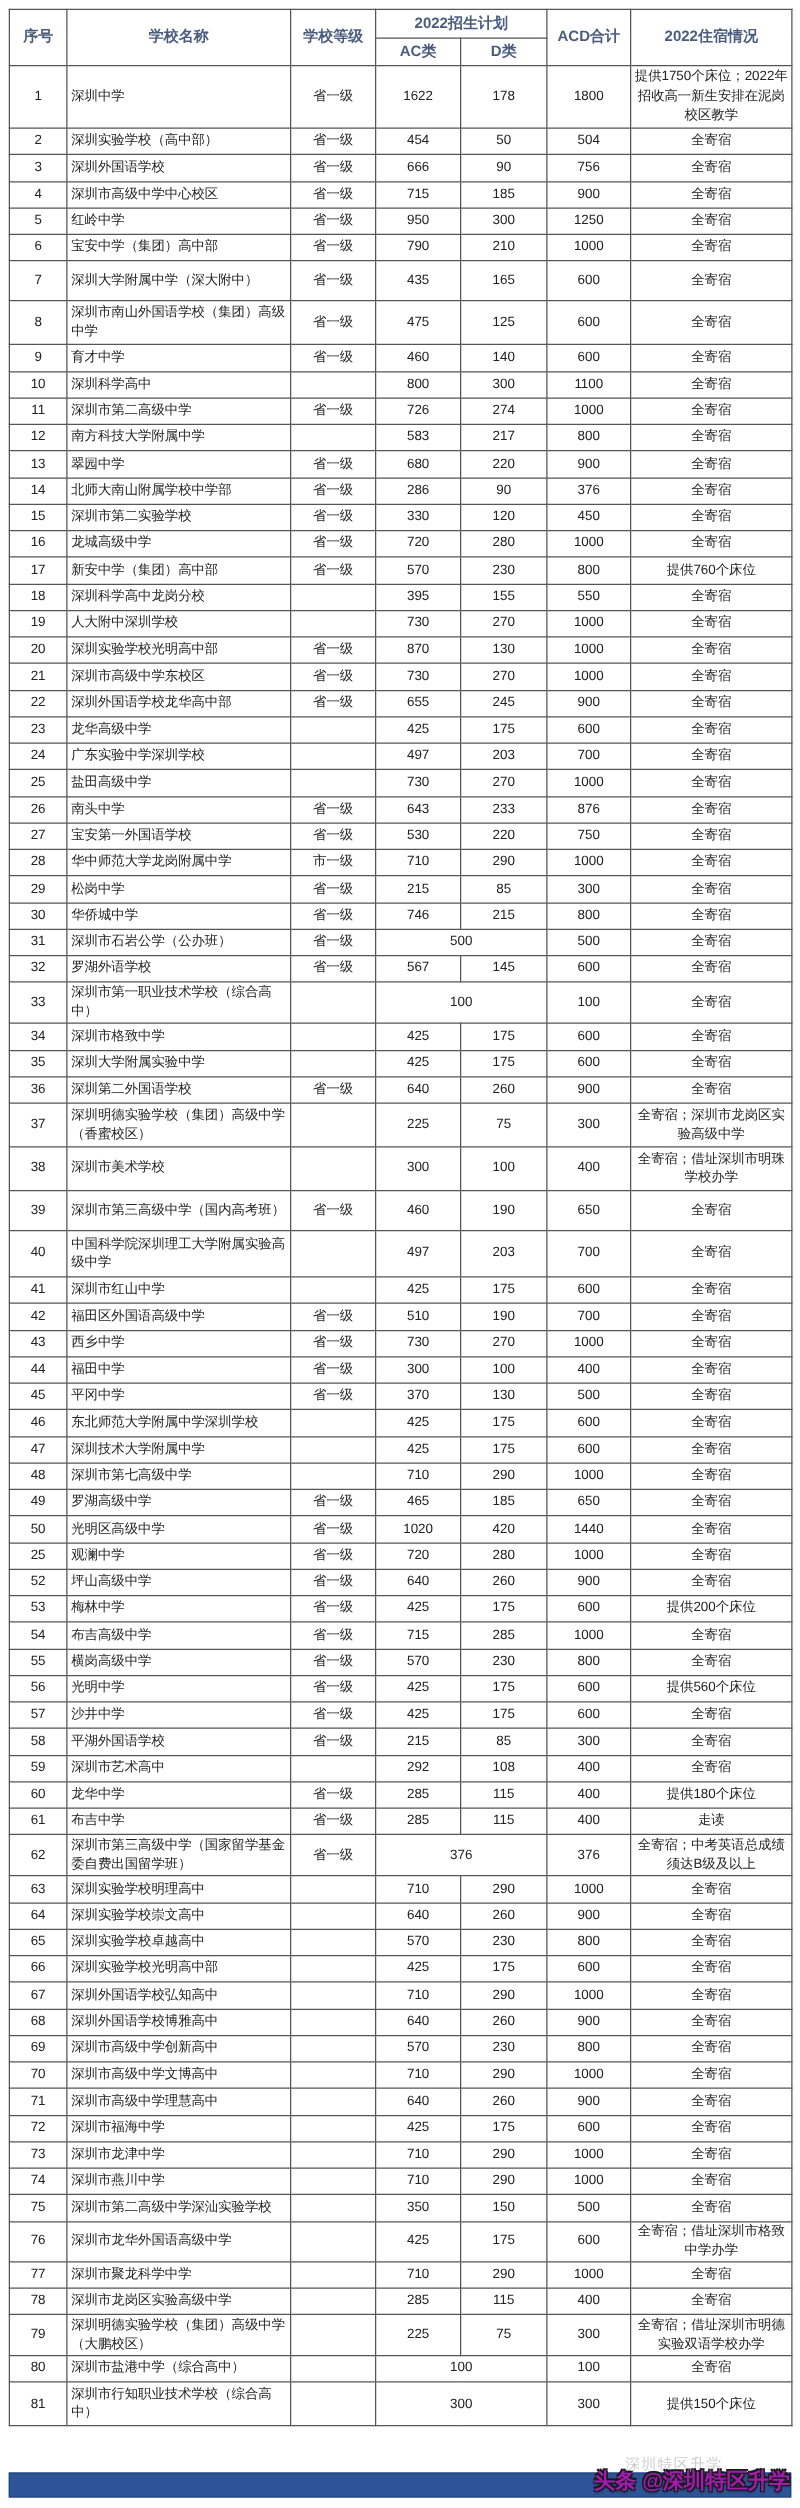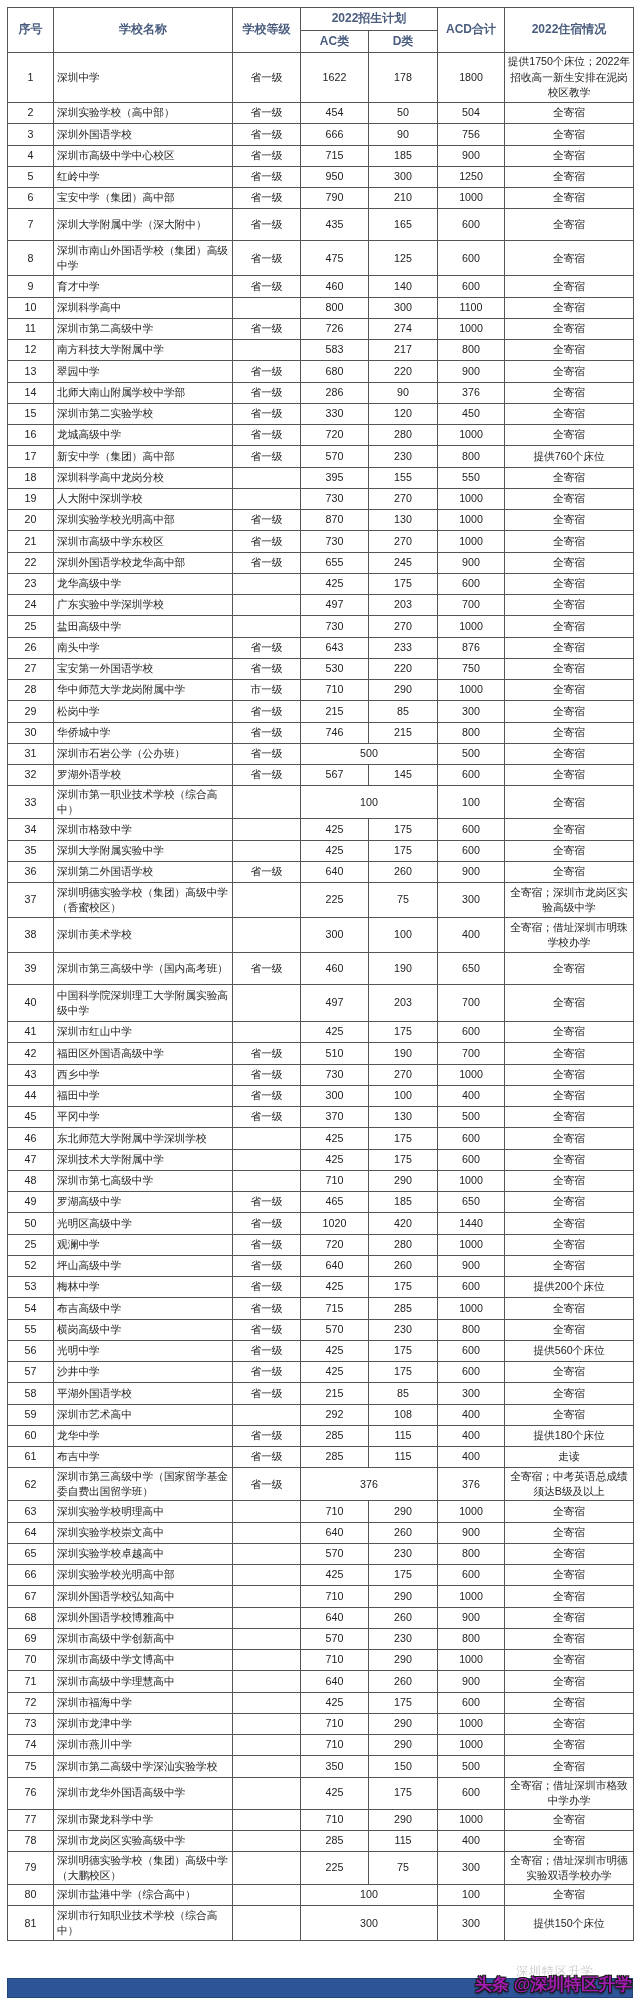--- a/index.html
+++ b/index.html
@@ -78,21 +78,21 @@
       left: 7px;
       top: 1978px;
       width: 626px;
       height: 20px;
       background: #2d5496;
       border: 1px solid #23457e;
       box-sizing: border-box;
     }
     .faint-watermark {
       position: absolute;
-      left: 516px;
+      left: 500px;
       top: 1963px;
       font-size: 12px;
       color: rgba(110,110,110,0.35);
       letter-spacing: 1px;
     }
     .watermark {
       position: absolute;
       left: 475px;
       top: 1973px;
       font-size: 17px;

